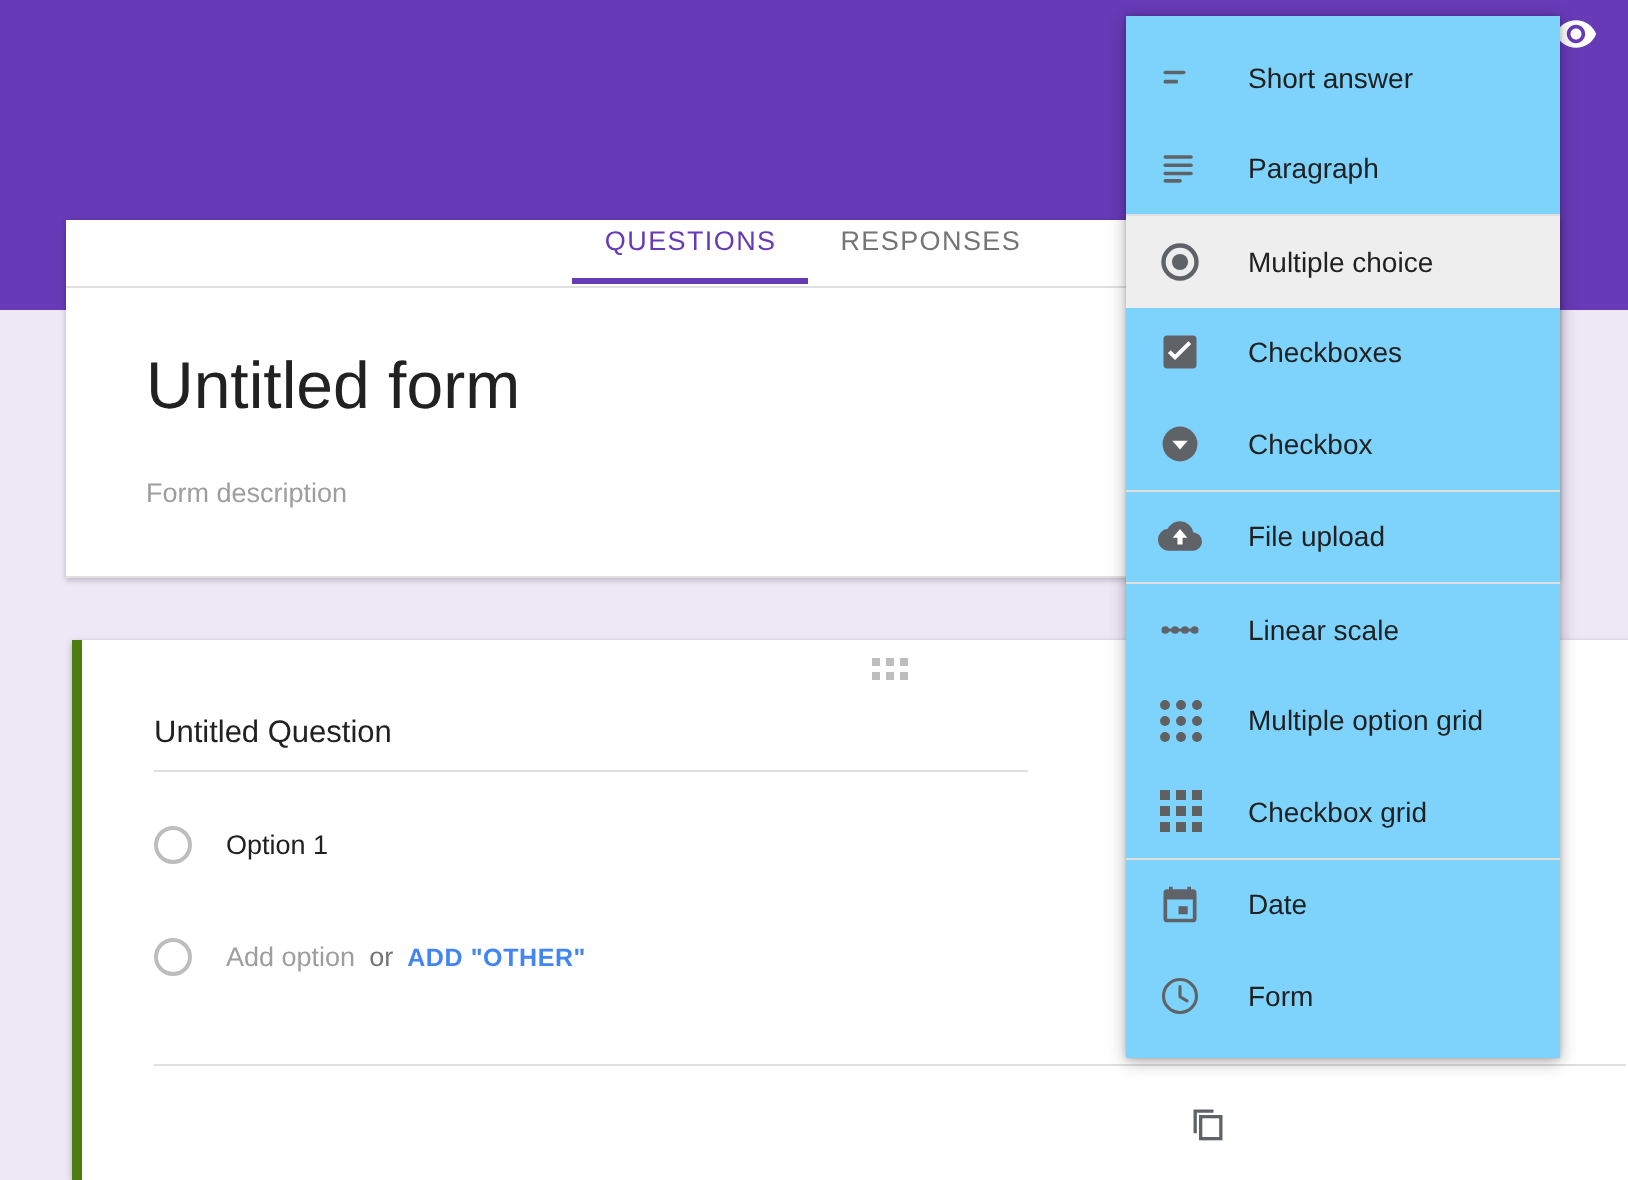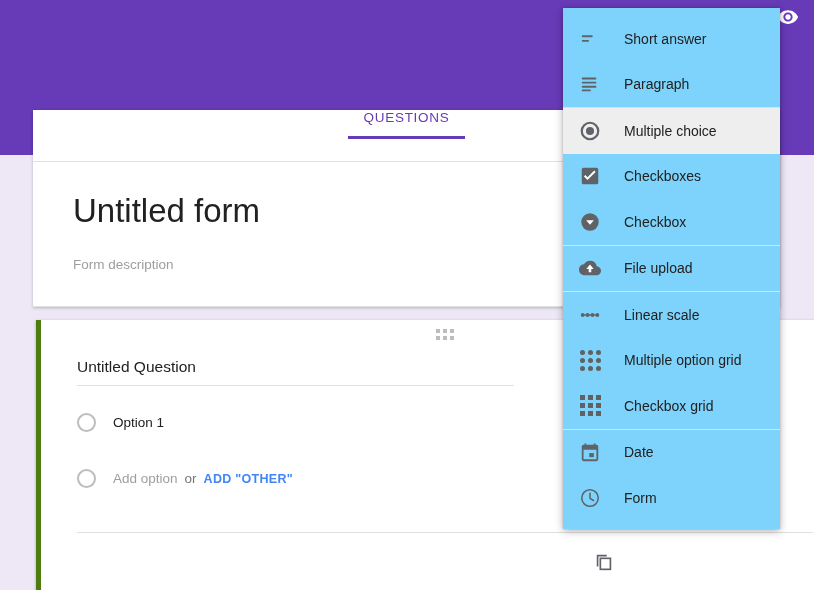--- a/index.html
+++ b/index.html
@@ -47,23 +47,23 @@
     position: absolute;
     left: 33px;
     top: 110px;
     width: 747px;
     background: #fff;
     box-shadow: 0 1px 3px rgba(0,0,0,0.22);
   }
 
   
   #tabs {
-    height: 52px;
-    display: flex;
-    align-items: flex-start;
+    height: 34px;
+    display: flex;
+    align-items: center;
     justify-content: center;
     position: relative;
     background: #fff;
   }
   .tab {
     font-size: 13.5px;
     letter-spacing: 0.7px;
     padding: 0 16px 14px 16px;
     color: #757575;
     cursor: pointer;
@@ -252,20 +252,21 @@
       </svg>
     </div>
   </div>
 </div>
 
 <div id="form-sheet">
 
   <div id="tabs">
     <div id="tabs-underline"></div>
     <div class="tab active">QUESTIONS</div>
+    <div class="tab">RESPONSES</div>
   </div>
 
   <div id="form-title-block">
     <div id="form-title">Untitled form</div>
     <div id="form-description">Form description</div>
   </div>
 
 </div>
 
 <div id="question-card">

